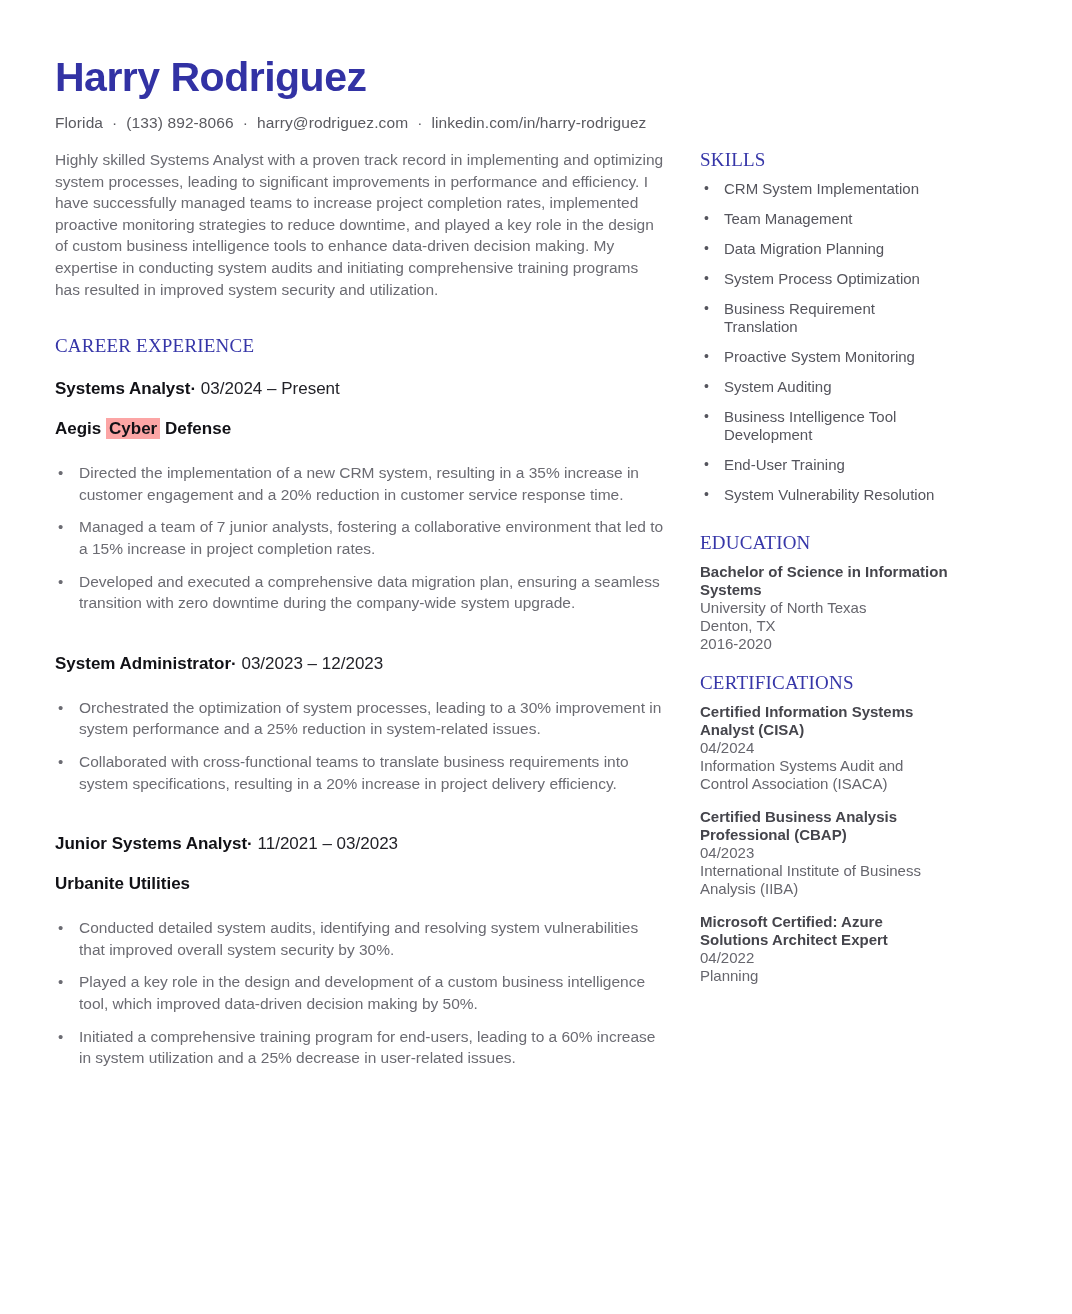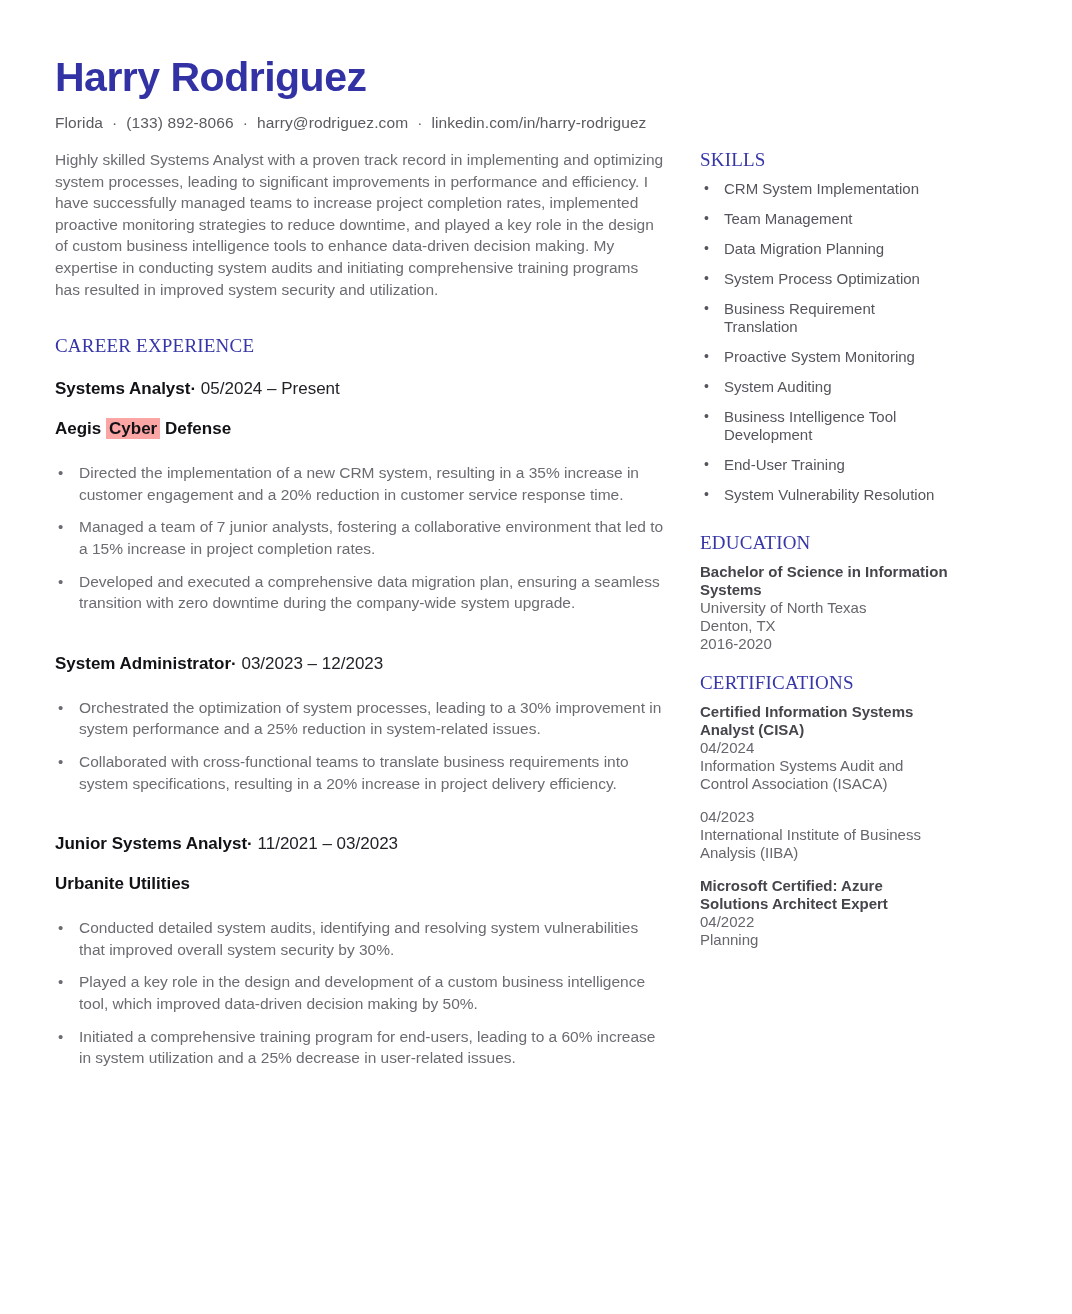--- a/index.html
+++ b/index.html
@@ -85,21 +85,21 @@
 
     <div class="main">
 
       <p class="summary">Highly skilled Systems Analyst with a proven track record in implementing and optimizing system processes, leading to significant improvements in performance and efficiency. I have successfully managed teams to increase project completion rates, implemented proactive monitoring strategies to reduce downtime, and played a key role in the design of custom business intelligence tools to enhance data-driven decision making. My expertise in conducting system audits and initiating comprehensive training programs has resulted in improved system security and utilization.</p>
 
       <h2 class="section-heading">CAREER EXPERIENCE</h2>
 
       <div class="job">
         <div class="job-titleline">
           <span class="job-title">Systems Analyst</span><span class="job-dot">·</span>
-          <span class="job-dates">05/2024 – Present</span>
+          <span class="job-dates">03/2024 – Present</span>
         </div>
         <div class="company">
           <span>Aegis </span><mark class="hl">Cyber</mark><span> Defense</span>
         </div>
         <ul class="bullets">
           <li>Directed the implementation of a new CRM system, resulting in a 35% increase in customer engagement and a 20% reduction in customer service response time.</li>
           <li>Managed a team of 7 junior analysts, fostering a collaborative environment that led to a 15% increase in project completion rates.</li>
           <li>Developed and executed a comprehensive data migration plan, ensuring a seamless transition with zero downtime during the company-wide system upgrade.</li>
         </ul>
       </div>
@@ -158,20 +158,21 @@
 
       <h2 class="section-heading certs-heading">CERTIFICATIONS</h2>
 
       <div class="cert-block">
         <div class="cert-name">Certified Information Systems Analyst (CISA)</div>
         <div>04/2024</div>
         <div>Information Systems Audit and Control Association (ISACA)</div>
       </div>
 
       <div class="cert-block">
+        <div class="cert-name">Certified Business Analysis Professional (CBAP)</div>
         <div>04/2023</div>
         <div>International Institute of Business Analysis (IIBA)</div>
       </div>
 
       <div class="cert-block">
         <div class="cert-name">Microsoft Certified: Azure Solutions Architect Expert</div>
         <div>04/2022</div>
         <div>Planning</div>
       </div>
 

